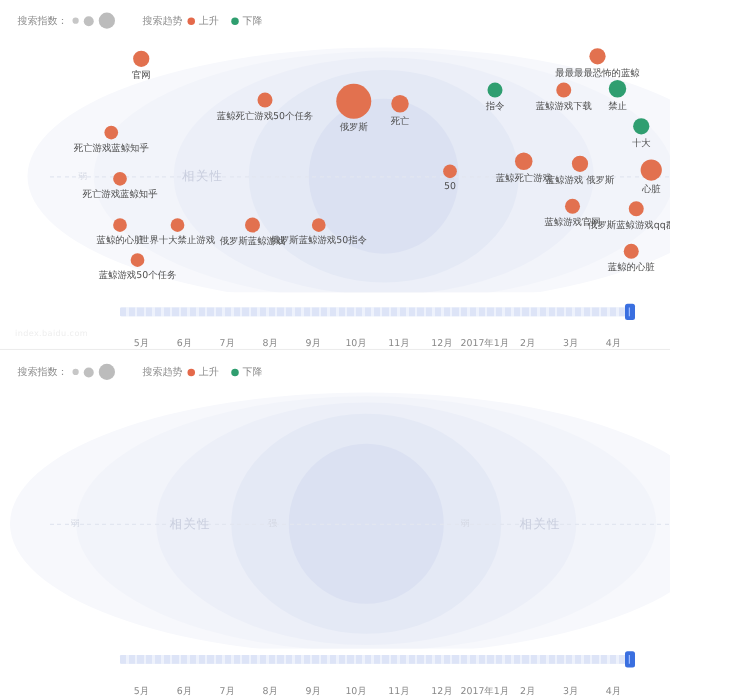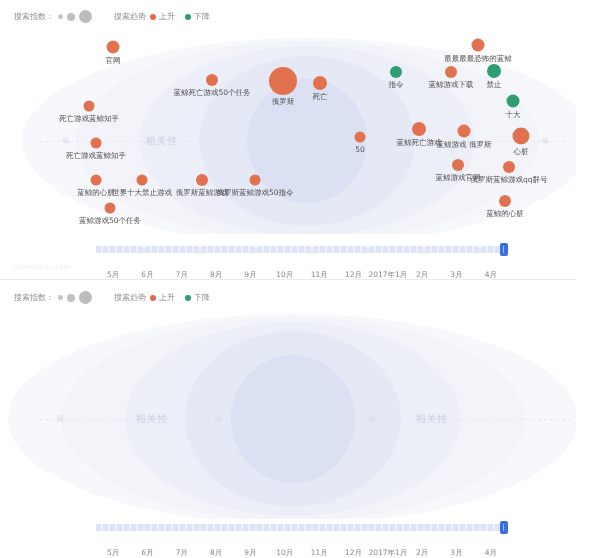--- a/index.html
+++ b/index.html
@@ -8,21 +8,20 @@
     background:#ffffff;
     font-family:"DejaVu Sans","Liberation Sans",sans-serif;
     overflow:hidden;
     position:relative;
   }
   .panel{
     position:relative;
     width:536px;
     background:#fff;
     overflow:hidden;
-    padding-left:40px;
   }
   #panel-1{height:279px;}
   #panel-2{height:279px;}
   .panel-sep{
     position:absolute;left:0;top:0;width:600px;height:1px;background:#ececec;
   }
 
   
   .legend{
     position:absolute;

